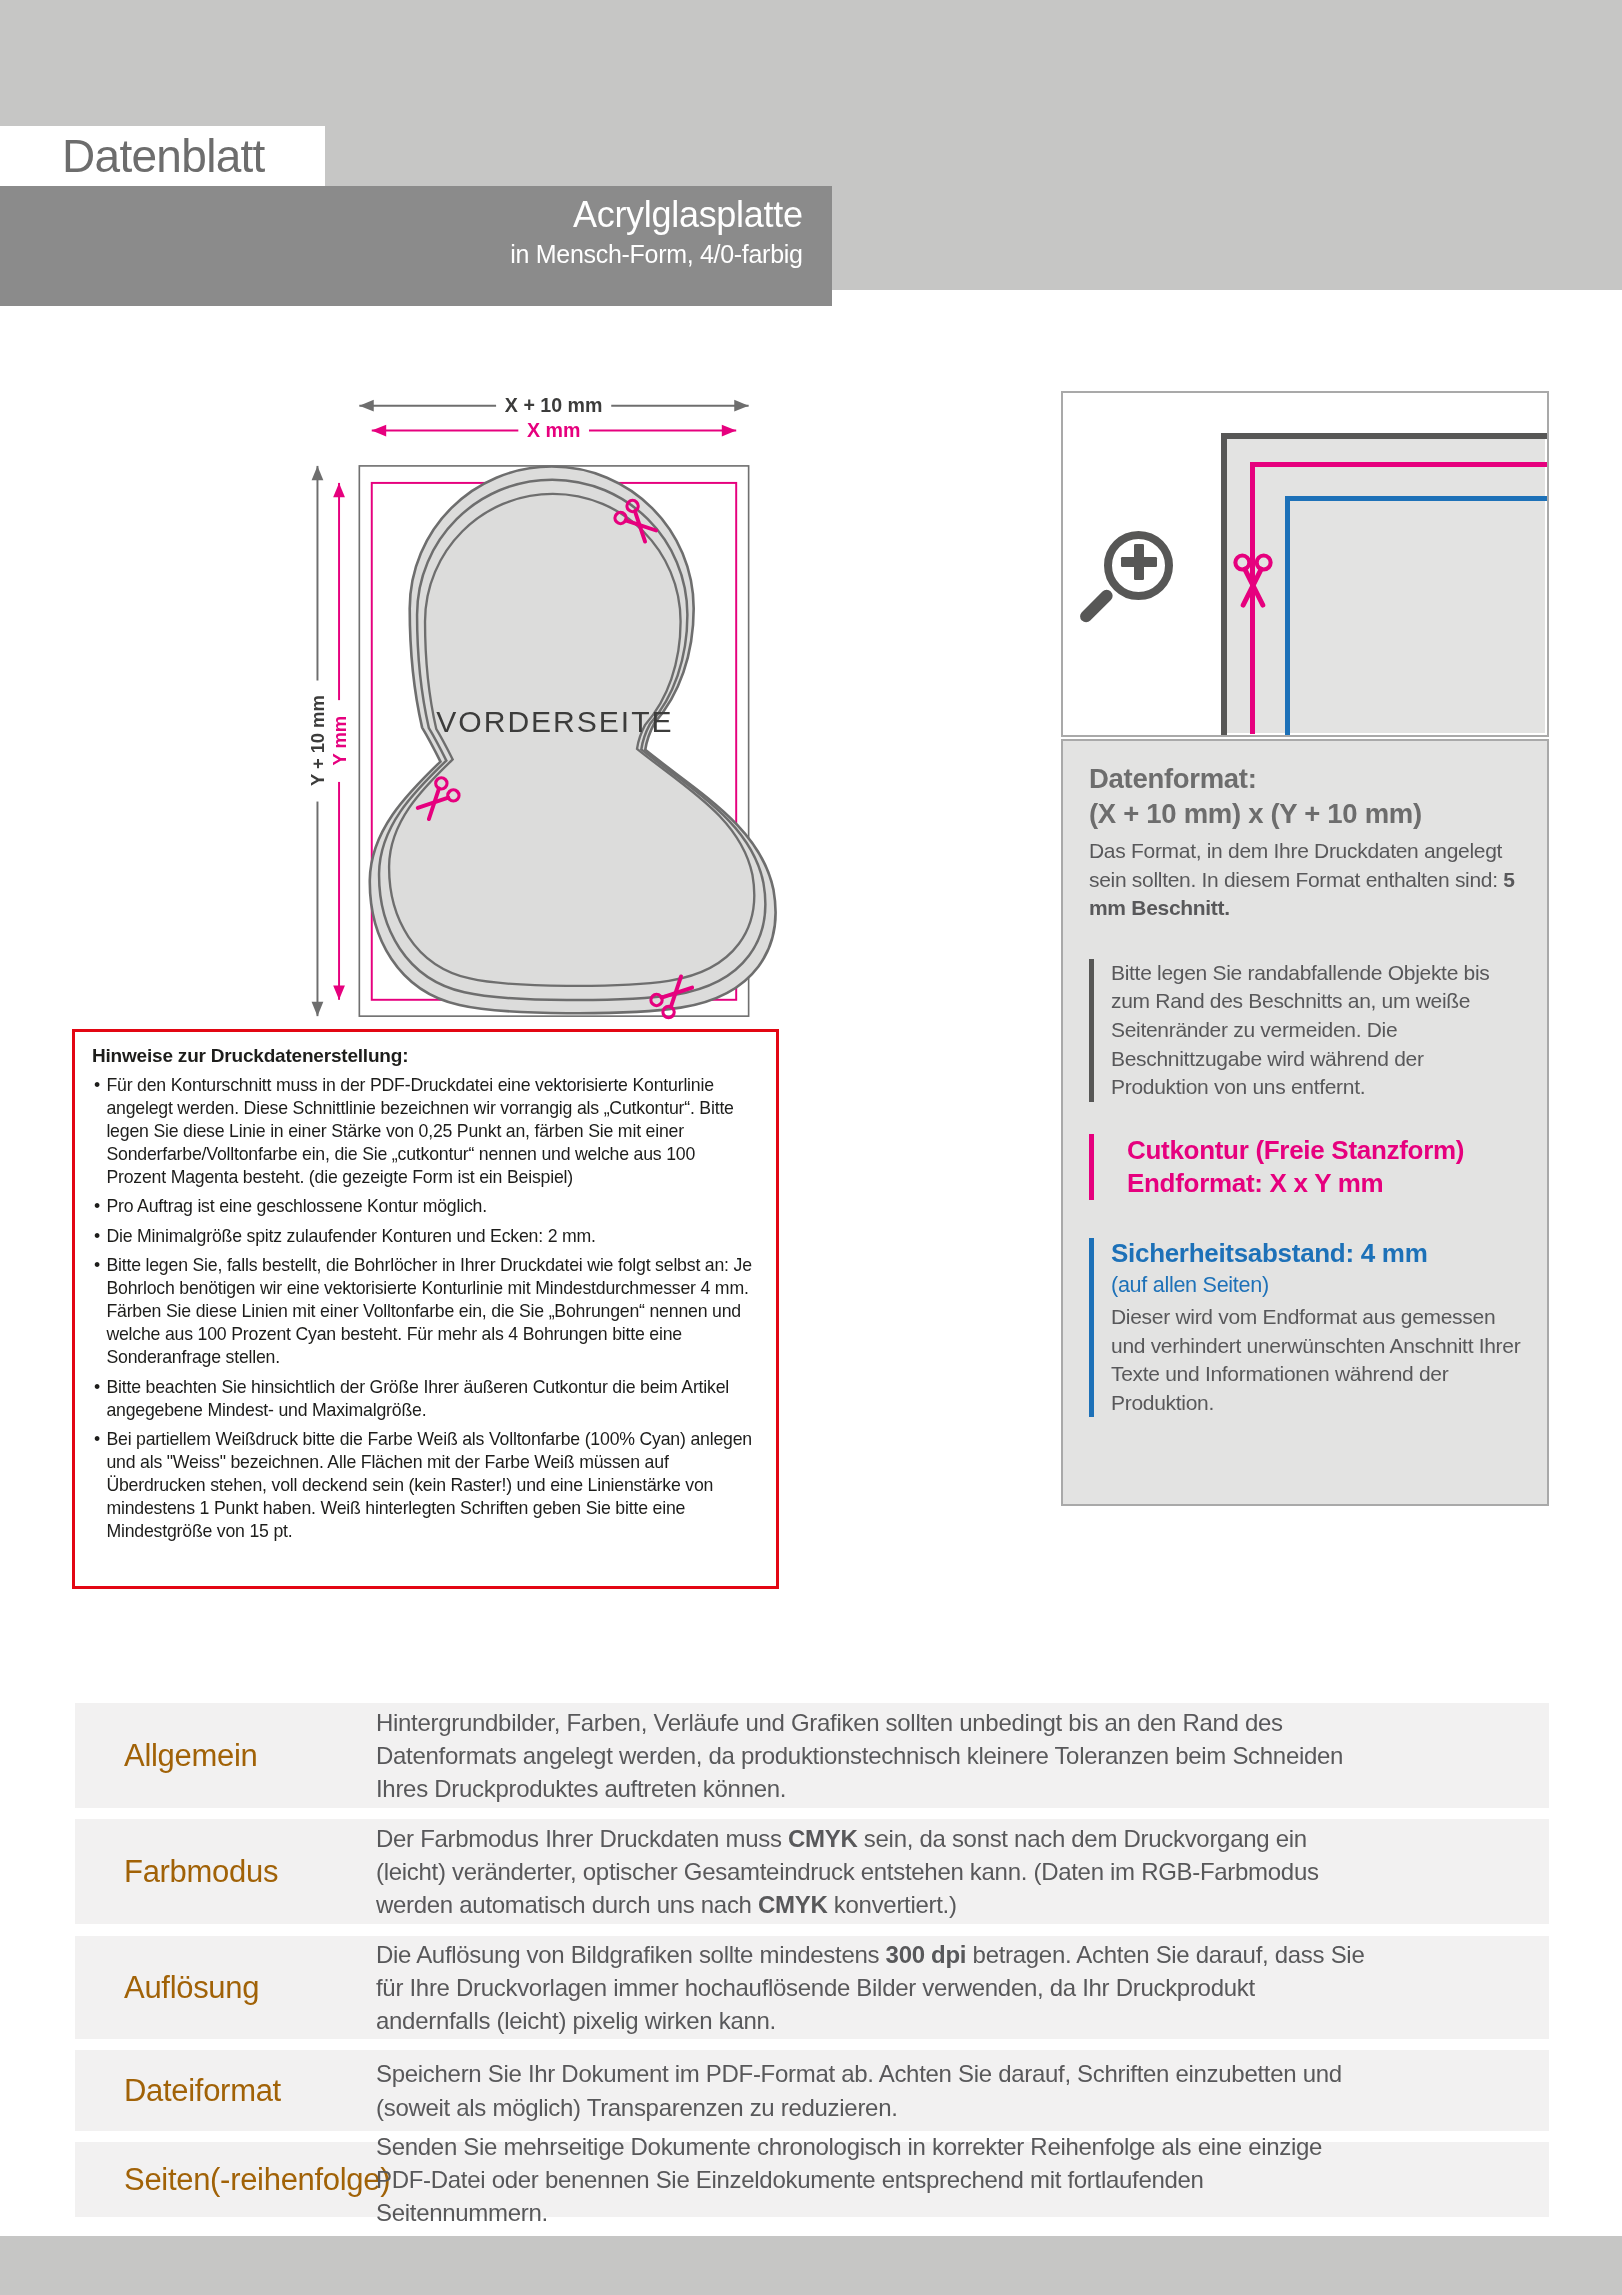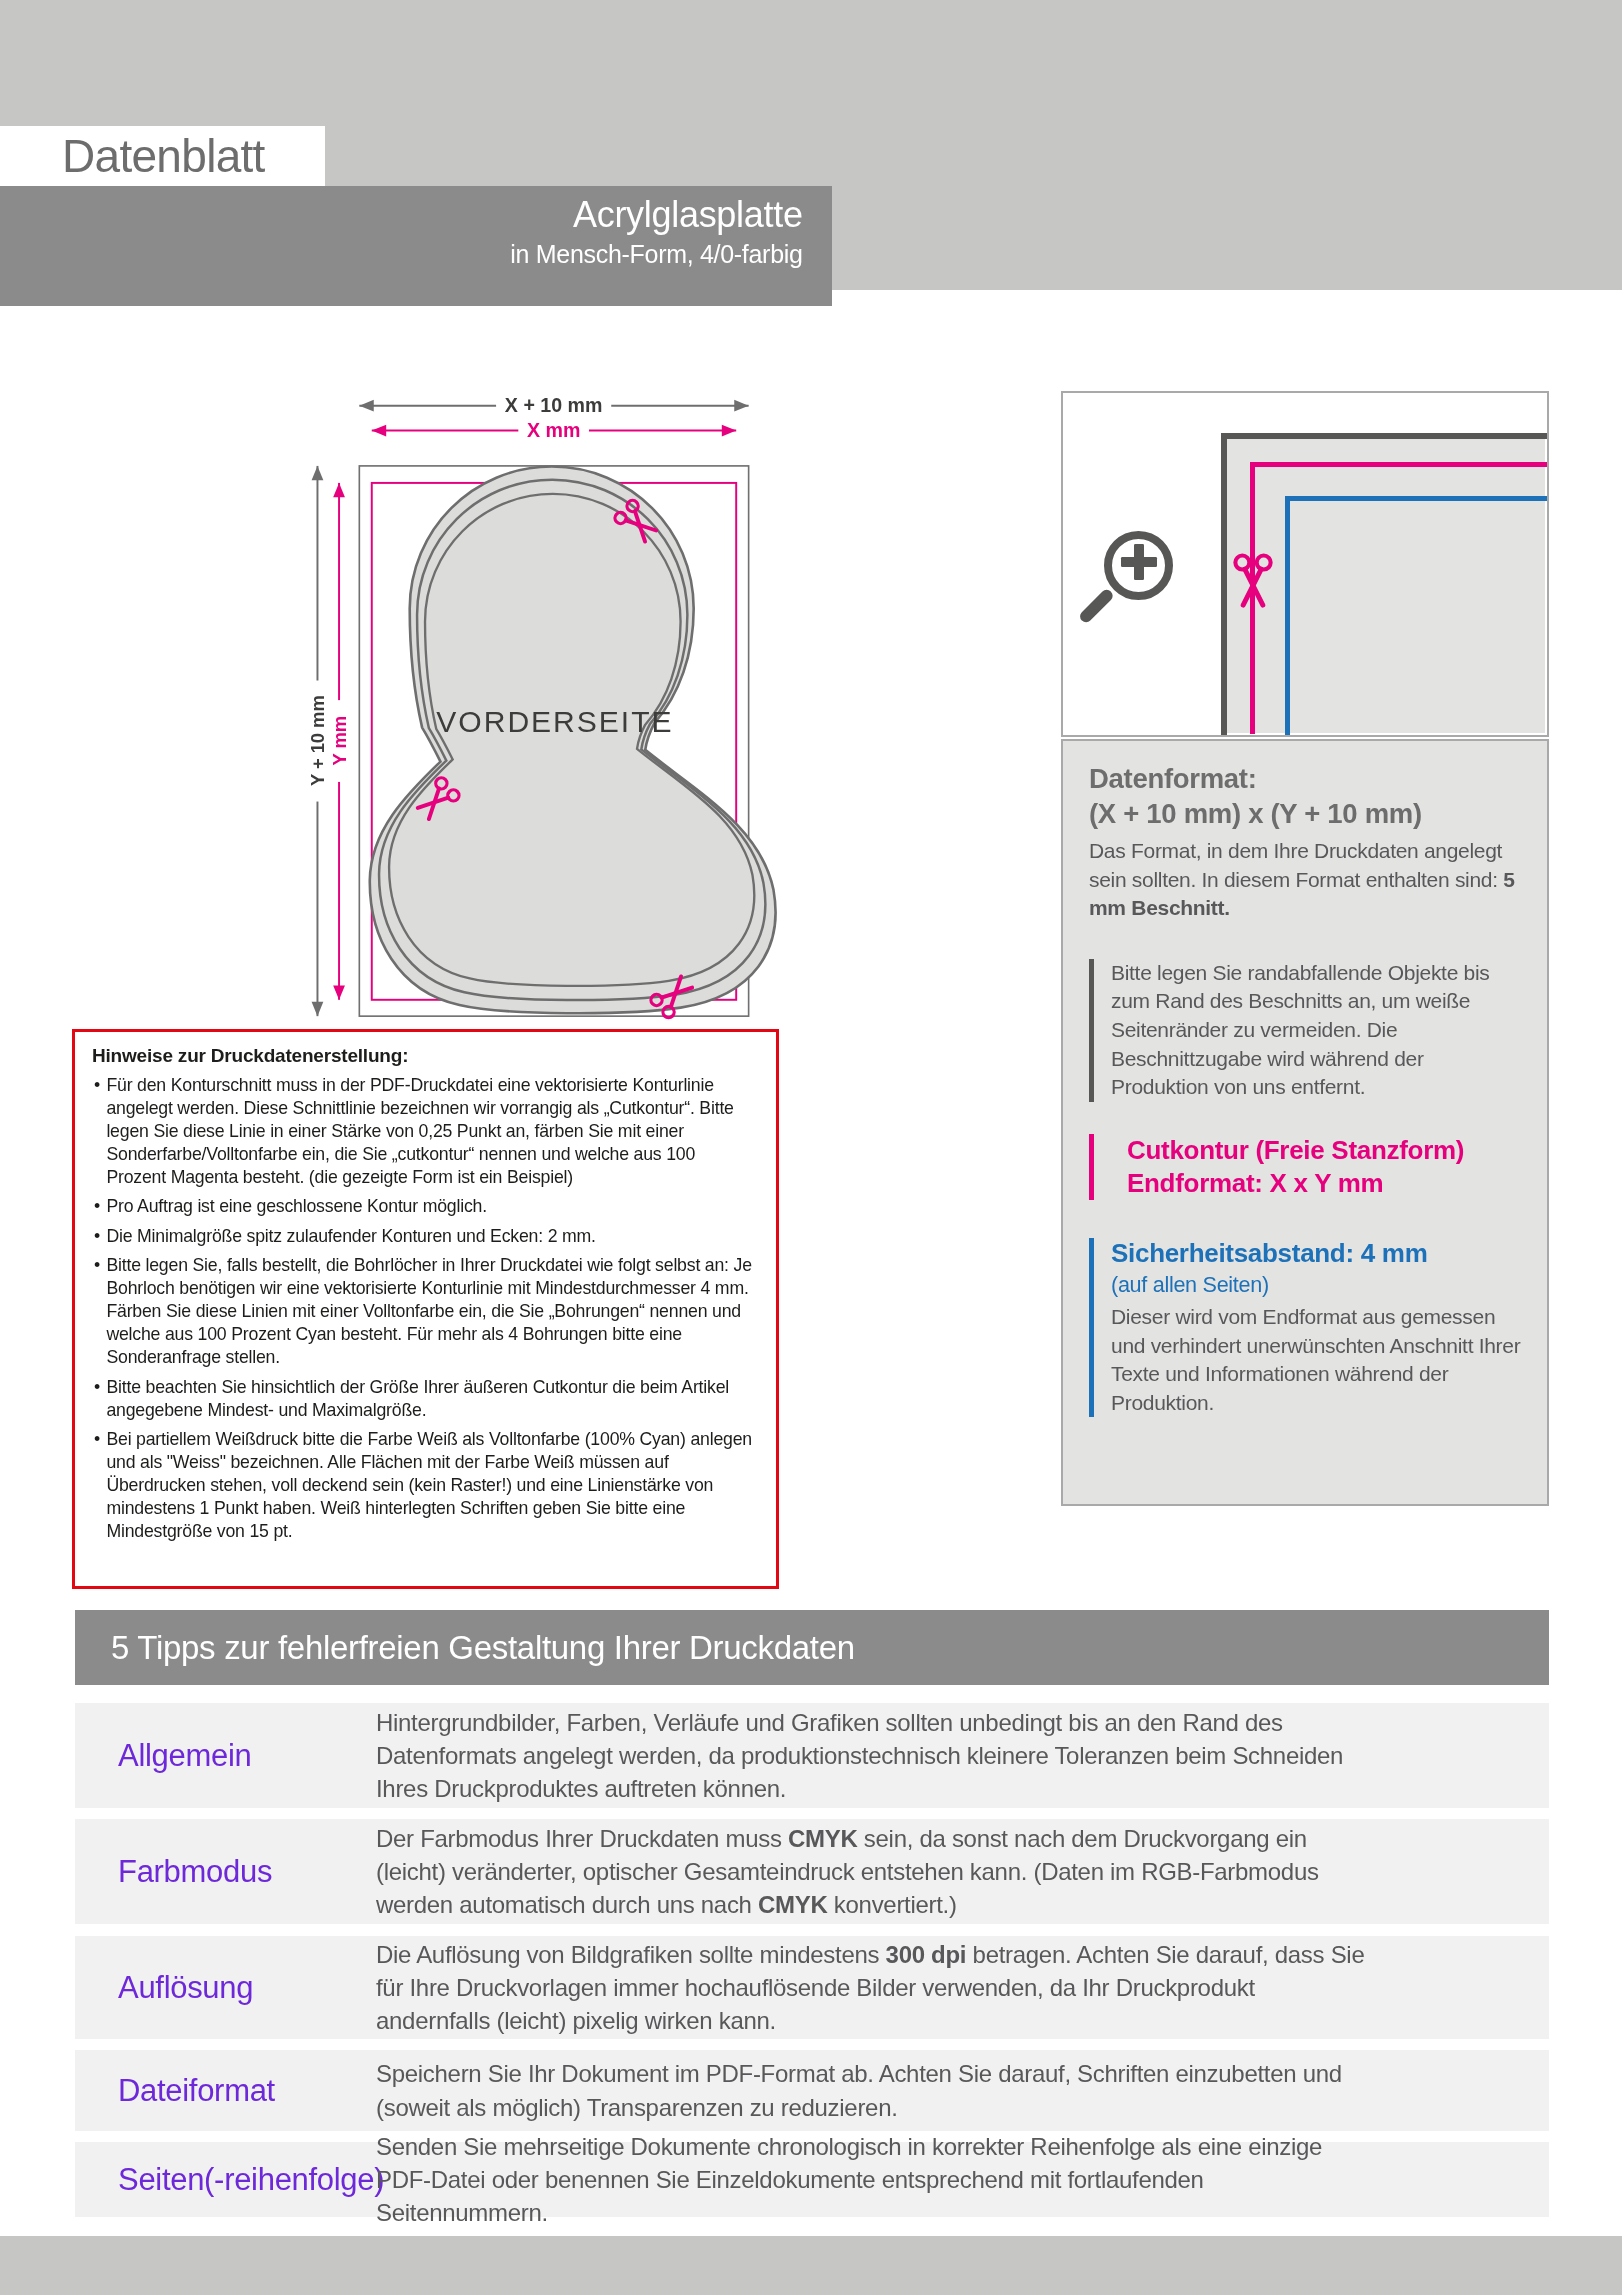--- a/index.html
+++ b/index.html
@@ -55,21 +55,21 @@
             border:3.3px solid #E30613;box-sizing:border-box;padding:13px 17px;color:#1D1D1B;}
   .hinweise-title{font-size:19px;font-weight:bold;letter-spacing:-0.2px;}
   .bullet{position:relative;padding-left:14.4px;font-size:17.7px;line-height:1.3;margin-top:6.5px;
           letter-spacing:-0.2px;}
   .bullet::before{content:"\2022";position:absolute;left:2px;top:0;}
 
   
   .tips-banner{left:75px;top:1610px;width:1474px;height:75px;background:#8B8B8B;color:#fff;
                font-size:33px;line-height:75px;padding-left:36px;box-sizing:border-box;letter-spacing:-0.3px;}
   .tip-row{left:75px;width:1474px;background:#F2F1F1;display:flex;align-items:center;}
-  .tip-label{position:absolute;left:43px;font-size:31px;color:#6d28d9;letter-spacing:-0.3px;}
+  .tip-label{position:absolute;left:49px;font-size:31px;color:#a16207;letter-spacing:-0.3px;}
   .tip-desc{position:absolute;left:301px;width:995px;font-size:24px;line-height:1.38;color:#58585A;
             letter-spacing:-0.3px;}
   .row-1{top:1703px;height:105px;}
   .row-2{top:1819px;height:105px;}
   .row-3{top:1936px;height:103px;}
   .row-4{top:2050px;height:81px;}
   .row-5{top:2142px;height:75px;}
 
   .footer-band{left:0;top:2236px;width:1623px;height:60px;background:#C6C6C5;}
 
@@ -207,21 +207,20 @@
 
     <div class="bullet">Für den Konturschnitt muss in der PDF-Druckdatei eine vektorisierte Konturlinie angelegt werden. Diese Schnittlinie bezeichnen wir vorrangig als „Cutkontur“. Bitte legen Sie diese Linie in einer Stärke von 0,25 Punkt an, färben Sie mit einer Sonderfarbe/Volltonfarbe ein, die Sie „cutkontur“ nennen und welche aus 100 Prozent Magenta besteht. (die gezeigte Form ist ein Beispiel)</div>
         <div class="bullet">Pro Auftrag ist eine geschlossene Kontur möglich.</div>
         <div class="bullet">Die Minimalgröße spitz zulaufender Konturen und Ecken: 2 mm.</div>
         <div class="bullet">Bitte legen Sie, falls bestellt, die Bohrlöcher in Ihrer Druckdatei wie folgt selbst an: Je Bohrloch benötigen wir eine vektorisierte Konturlinie mit Mindestdurchmesser 4 mm. Färben Sie diese Linien mit einer Volltonfarbe ein, die Sie „Bohrungen“ nennen und welche aus 100 Prozent Cyan besteht. Für mehr als 4 Bohrungen bitte eine Sonderanfrage stellen.</div>
         <div class="bullet">Bitte beachten Sie hinsichtlich der Größe Ihrer äußeren Cutkontur die beim Artikel angegebene Mindest- und Maximalgröße.</div>
         <div class="bullet">Bei partiellem Weißdruck bitte die Farbe Weiß als Volltonfarbe (100% Cyan) anlegen und als "Weiss" bezeichnen. Alle Flächen mit der Farbe Weiß müssen auf Überdrucken stehen, voll deckend sein (kein Raster!) und eine Linienstärke von mindestens 1 Punkt haben. Weiß hinterlegten Schriften geben Sie bitte eine Mindestgröße von 15 pt.</div>
       </div>
   </div>
 
-  <div class="abs tips-banner">5 Tipps zur fehlerfreien Gestaltung Ihrer Druckdaten</div>
 
   <div class="abs tip-row row-1">
     <div class="tip-label">Allgemein</div>
     <div class="tip-desc"><span>Hintergrundbilder, Farben, Verläufe und Grafiken sollten unbedingt bis an den Rand des Datenformats angelegt werden, da produktionstechnisch kleinere Toleranzen beim Schneiden Ihres Druckproduktes auftreten können.</span></div>
   </div>
   <div class="abs tip-row row-2">
     <div class="tip-label">Farbmodus</div>
     <div class="tip-desc"><span>Der Farbmodus Ihrer Druckdaten muss </span><span class="b">CMYK</span><span> sein, da sonst nach dem Druckvorgang ein (leicht) veränderter, optischer Gesamteindruck entstehen kann. (Daten im RGB-Farbmodus werden automatisch durch uns nach </span><span class="b">CMYK</span><span> konvertiert.)</span></div>
   </div>
   <div class="abs tip-row row-3">

